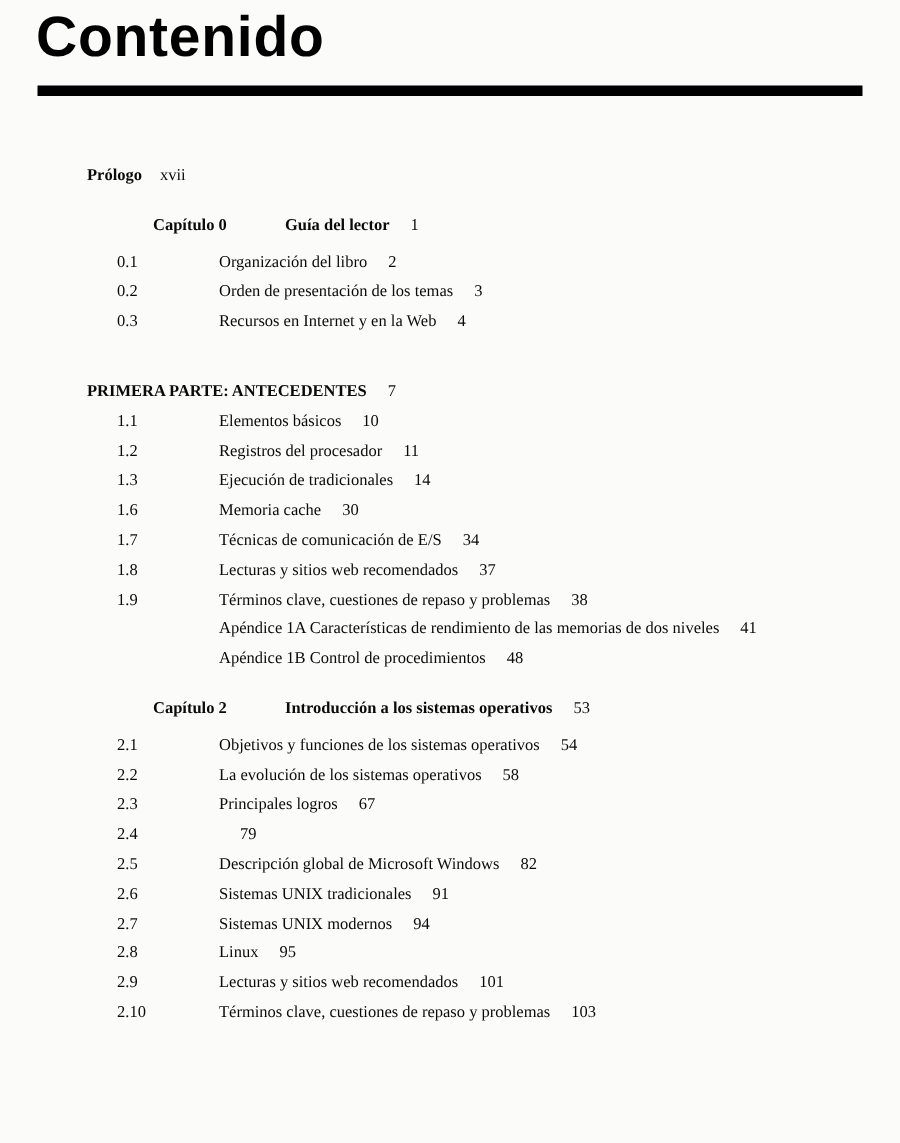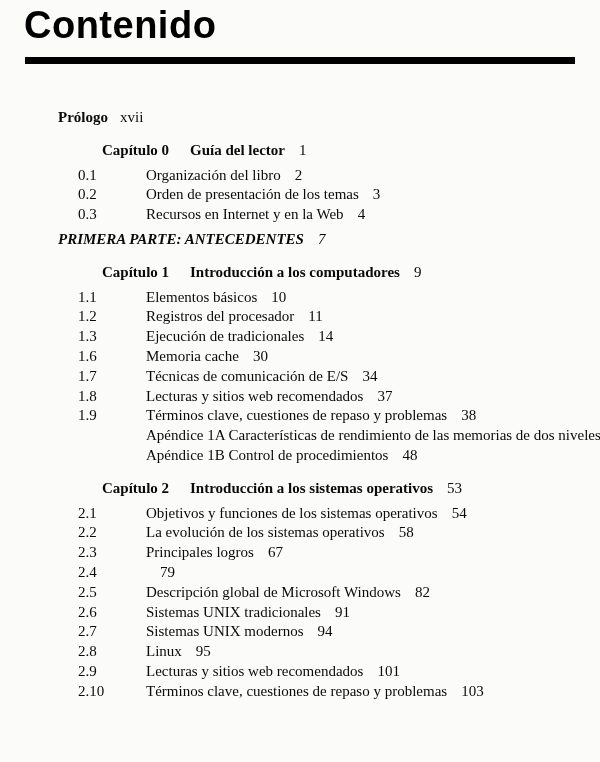--- a/index.html
+++ b/index.html
@@ -18,32 +18,32 @@
     font-weight: bold; font-size: 38px; letter-spacing: 0.5px;
     color: #000;
   }
   .rule {
     position: absolute; left: 25px; top: 57px;
     width: 550px; height: 7px; background: #000;
   }
 
   .toc {
     position: absolute; left: 58px; top: 108px; right: 14px;
-    font-size: 15px;
+    font-size: 11px;
   }
   .row { display: flex; align-items: baseline; line-height: 19.8px; white-space: nowrap; }
   .row .left { width: 88px; flex: none; }
   .row.section .left { padding-left: 20px; box-sizing: border-box; }
   .row.chapter .left, .row.chapter .ttl { font-weight: bold; }
   .row.front .lbl, .row.part .lbl { font-weight: bold; }
   .pg { margin-left: 14px; }
   .row.front .pg { margin-left: 12px; }
 
   .row.front   { margin-bottom: 13px; }
-  .row.part    { margin-top: 5px; font-style: italic; }
+  .row.part    { margin-top: 27px; }
   .row.chapter { margin-top: 13px; margin-bottom: 5px; margin-left: 44px; }
 </style>
 </head>
 <body>
 
 <div class="page">
   <h1 class="doc-title">Contenido</h1>
   <div class="rule"></div>
   <div class="toc">
       <div class="row front">
@@ -66,25 +66,20 @@
         <span class="pg">3</span>
       </div>
       <div class="row section">
         <span class="left">0.3</span>
         <span class="ttl">Recursos en Internet y en la Web</span>
         <span class="pg">4</span>
       </div>
       <div class="row part">
         <span class="lbl">PRIMERA PARTE: ANTECEDENTES</span>
         <span class="pg">7</span>
-      </div>
-      <div class="row chapter">
-        <span class="left">Capítulo 1</span>
-        <span class="ttl">Introducción a los computadores</span>
-        <span class="pg">9</span>
       </div>
       <div class="row section">
         <span class="left">1.1</span>
         <span class="ttl">Elementos básicos</span>
         <span class="pg">10</span>
       </div>
       <div class="row section">
         <span class="left">1.2</span>
         <span class="ttl">Registros del procesador</span>
         <span class="pg">11</span>

